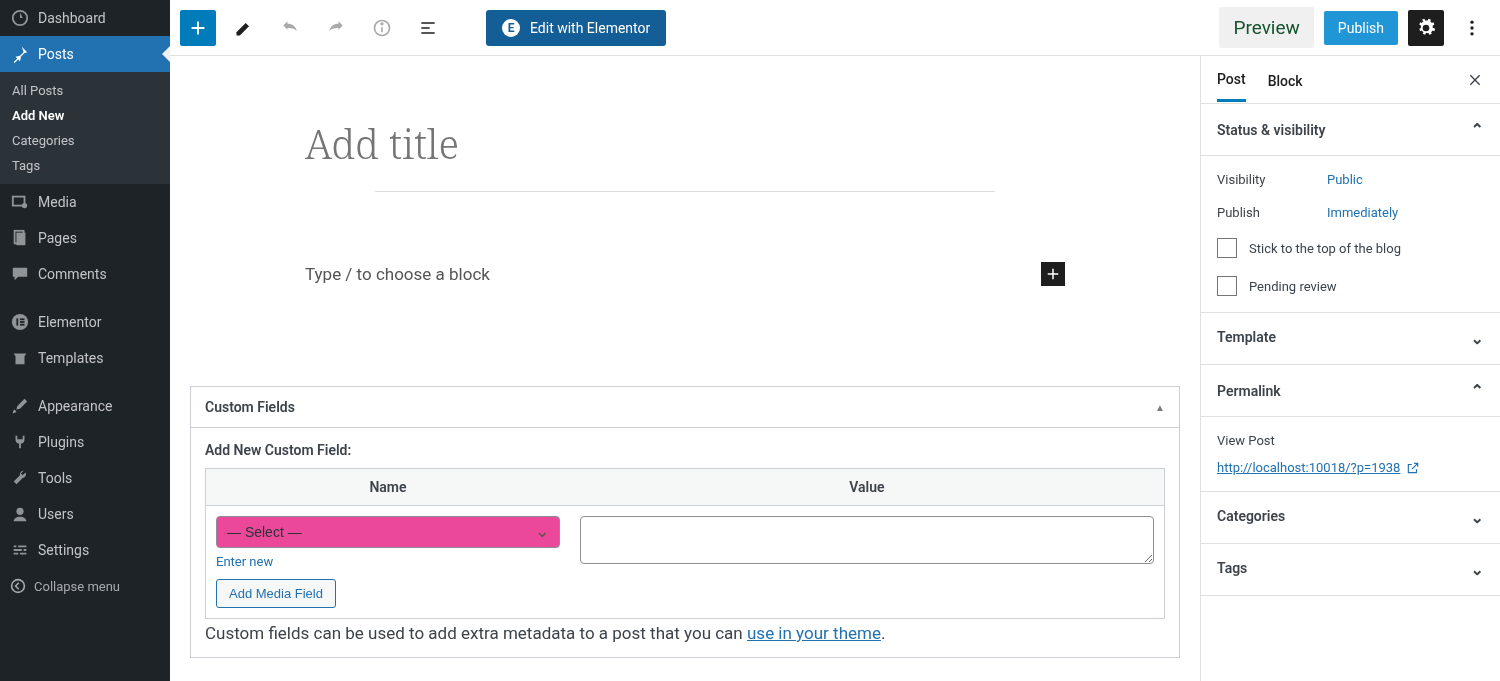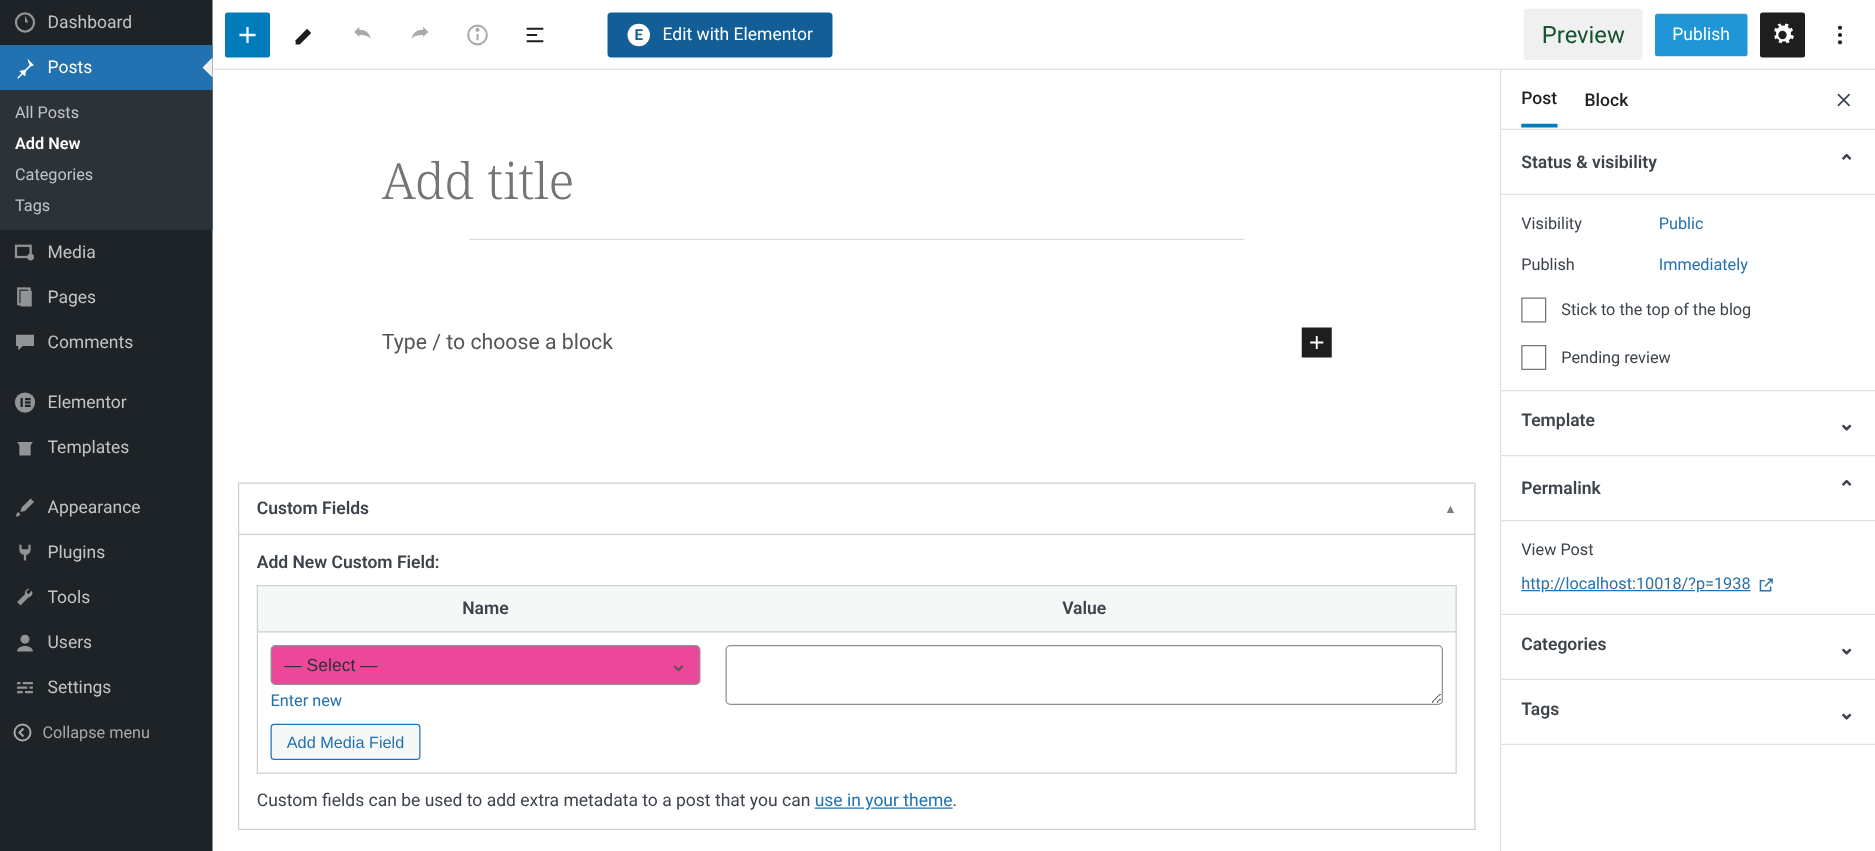--- a/index.html
+++ b/index.html
@@ -55,21 +55,21 @@
   .cf-body h4 { font-size: 14px; font-weight: 600; margin-bottom: 10px; }
   .cf-table { width: 100%; border: 1px solid #ccd0d4; border-collapse: collapse; }
   .cf-th { background: #f6f7f7; border-bottom: 1px solid #ccd0d4; padding: 10px; font-size: 14px; font-weight: 600; text-align: center; }
   .cf-td { padding: 10px; vertical-align: top; }
   .cf-select-wrap { position: relative; }
   .cf-select { width: 100%; border: 1px solid #8c8f94; border-radius: 4px; height: 32px; padding: 0 30px 0 10px; font-size: 14px; color: #2c3338; background: #ec4899; appearance: none; }
   .cf-select-wrap::after { content: "⌄"; position: absolute; right: 10px; top: 4px; font-size: 18px; pointer-events: none; color:#555; }
   .enter-new { color: #2271b1; font-size: 13px; margin-top: 6px; display: inline-block; }
   .cf-textarea { width: 100%; height: 48px; border: 1px solid #8c8f94; border-radius: 4px; resize: both; padding: 6px; }
   .add-cf-btn { border: 1px solid #2271b1; color: #2271b1; background: #f6f7f7; padding: 6px 12px; border-radius: 3px; margin-top: 10px; font-size: 13px; }
-  .hint { margin-top: 14px; font-size: 14px; }
+  .hint { margin-top: 4px; font-size: 17px; }
   .hint a { color: #2271b1; text-decoration: underline; }
 
   
   .settings { width: 300px; border-left: 1px solid #e0e0e0; flex-shrink: 0; display: flex; flex-direction: column; font-size: 13px; }
   .tabs-row { display: flex; align-items: center; padding: 0 16px; height: 48px; gap: 22px; border-bottom: 1px solid #e0e0e0; }
   .tab { font-size: 14px; color: #1e1e1e; padding: 14px 0 12px 0; font-weight: 500; }
   .tab.active { border-bottom: 3px solid #007cba; }
   .close-icon { margin-left: auto; width: 18px; height: 18px; display: flex; align-items: center; justify-content: center; font-size: 18px; }
   .panel-h { display: flex; justify-content: space-between; align-items: center; padding: 16px; font-weight: 600; border-bottom: 1px solid #e0e0e0; font-size: 14px; }
   .panel-body { padding: 16px; border-bottom: 1px solid #e0e0e0; display: flex; flex-direction: column; gap: 18px; }

